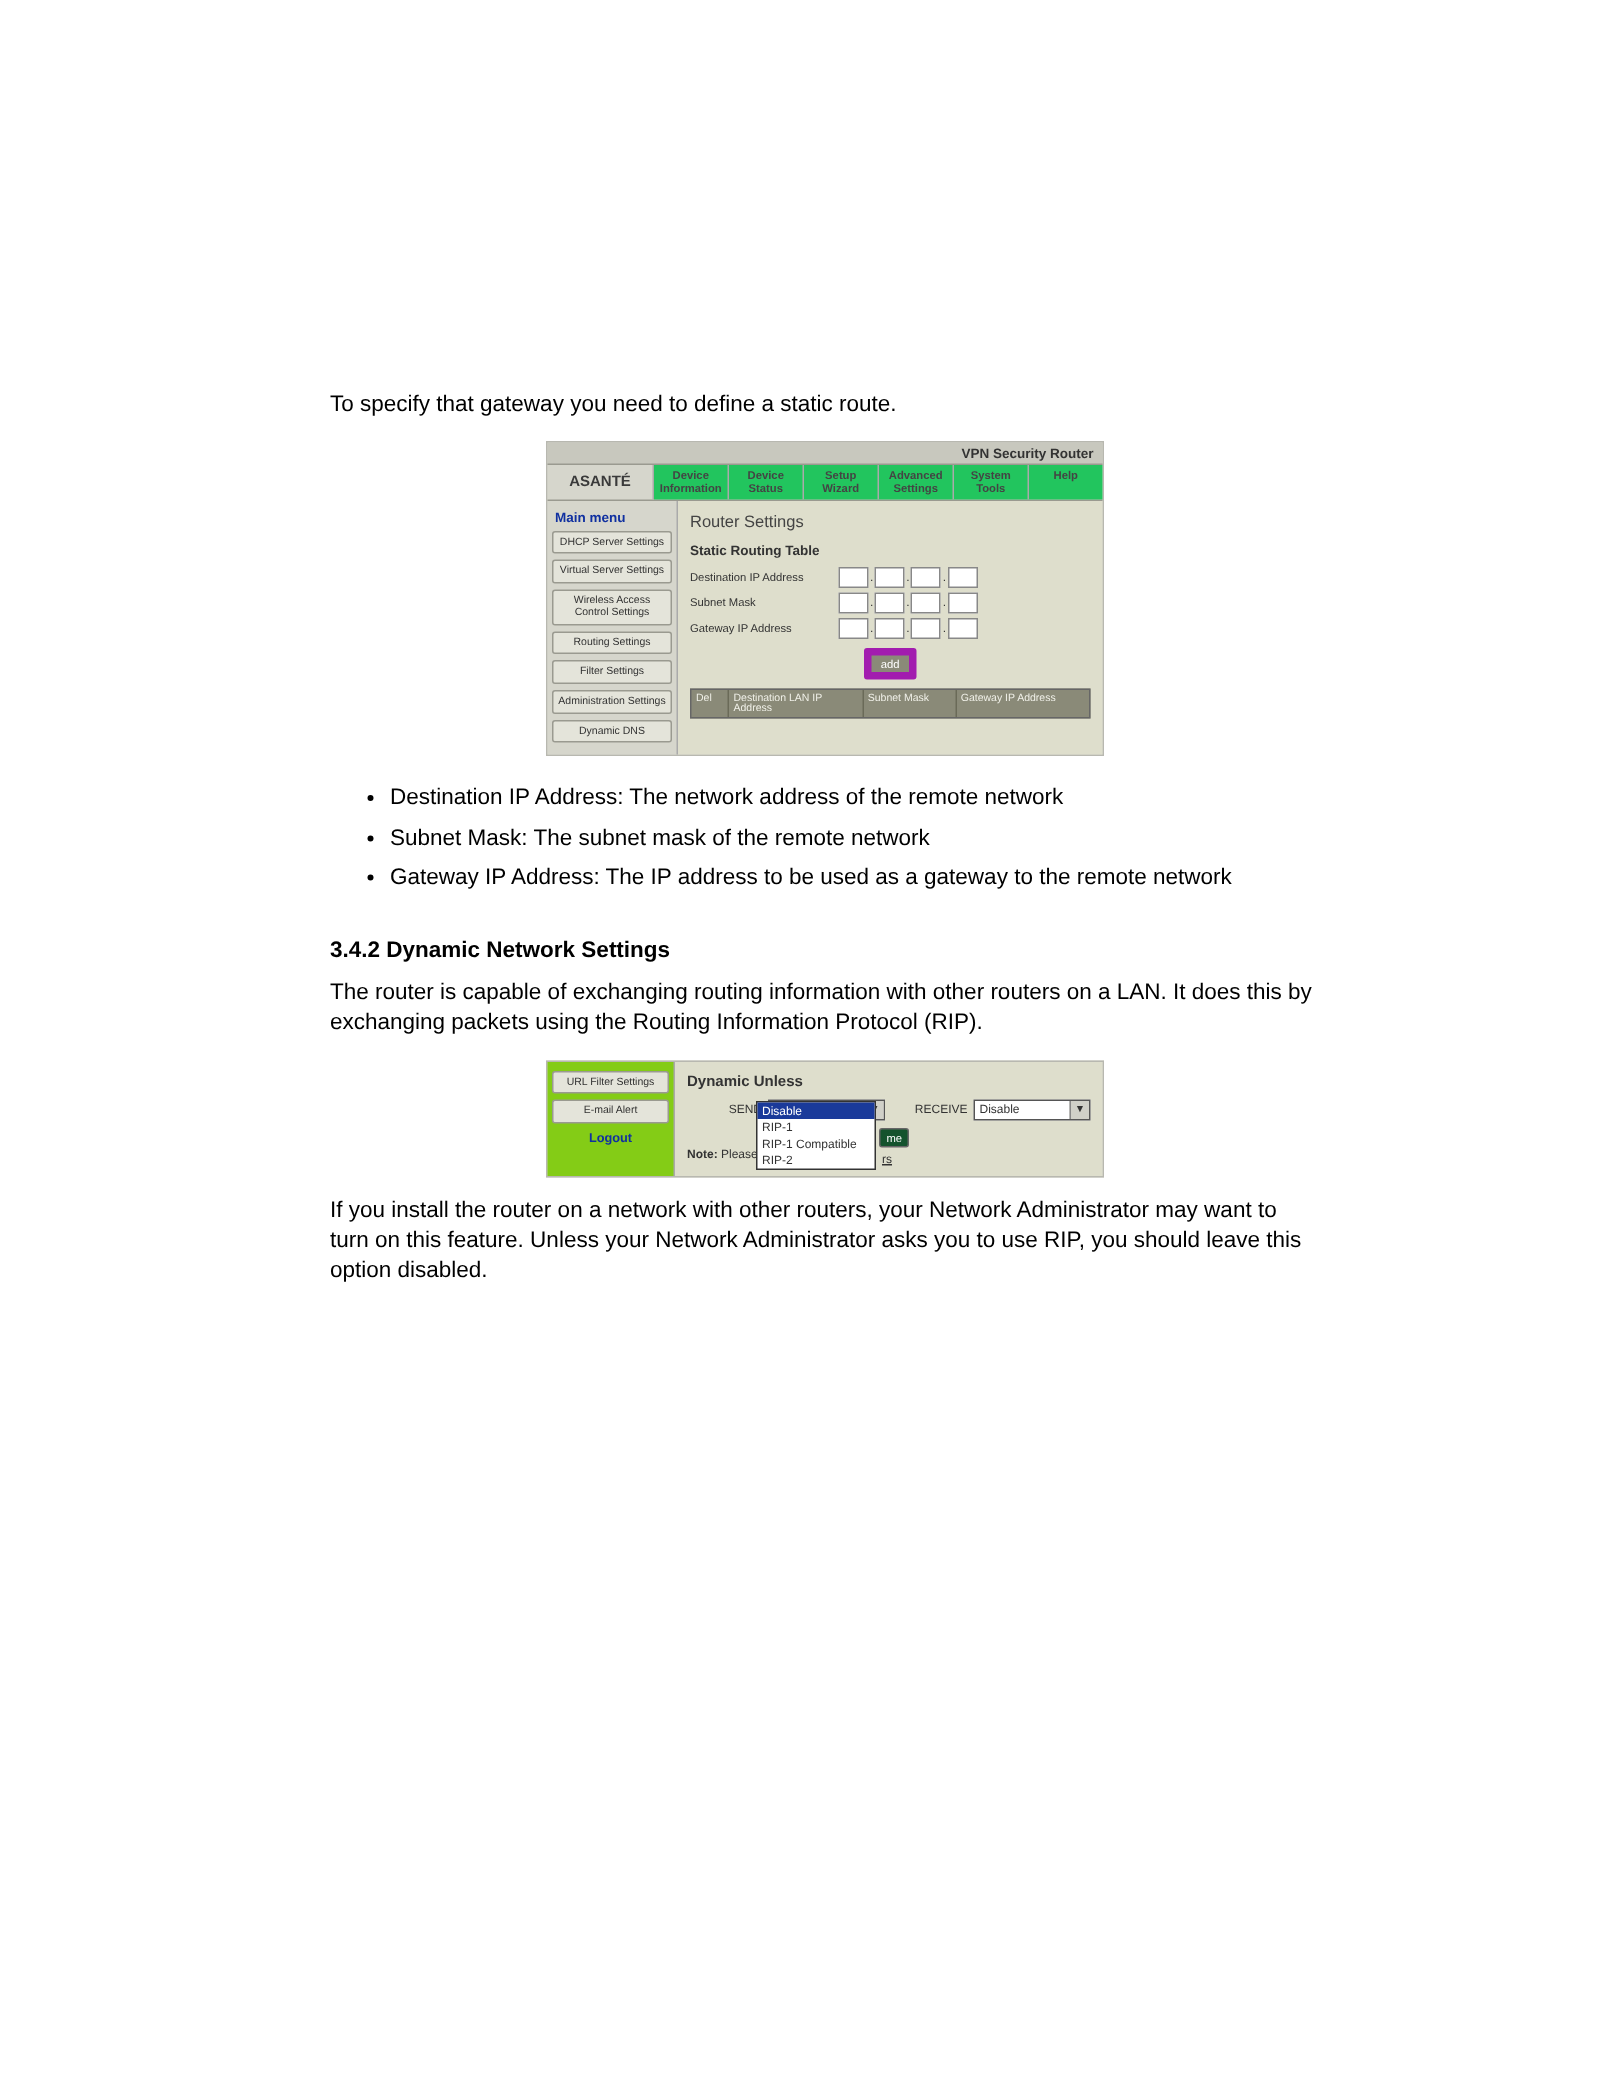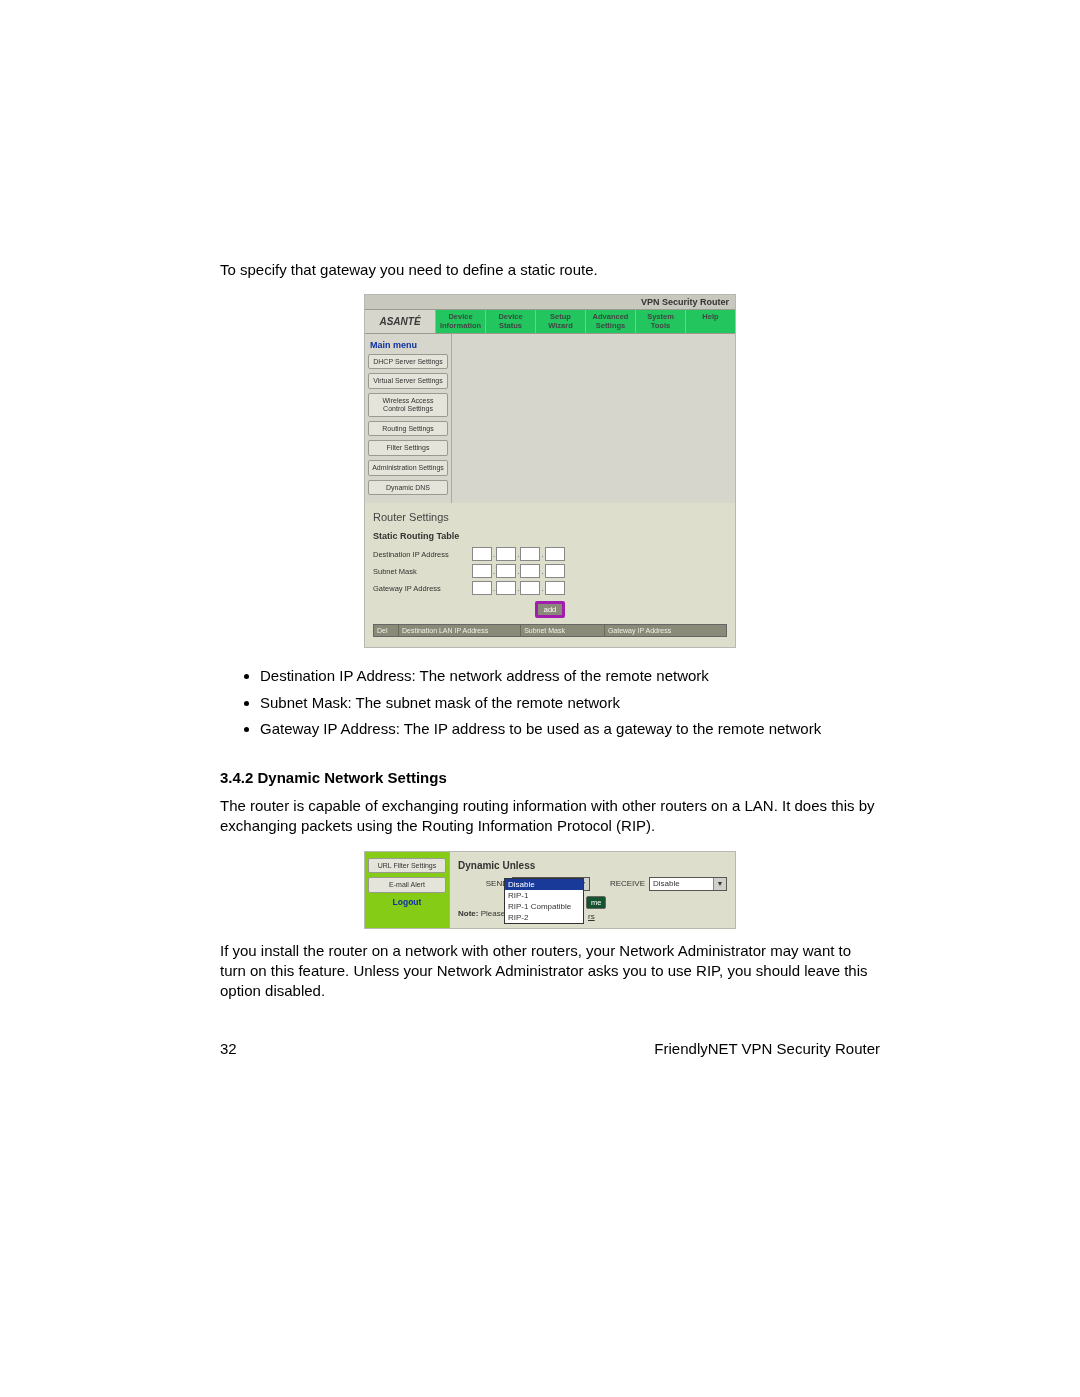--- a/index.html
+++ b/index.html
@@ -47,40 +47,39 @@
     display: flex;
     align-items: stretch;
     border-bottom: 1px solid #9a9a90;
     background: #d6d6cc;
   }
   .shot1 .logo {
     width: 70px;
     display: flex;
     align-items: center;
     justify-content: center;
-    font-style: italic;
     font-weight: bold;
     font-size: 10px;
     color: #3a3a3a;
     border-right: 1px solid #aaa;
   }
   .shot1 .tabs { display: flex; flex: 1; }
   .shot1 .tab {
     flex: 1;
     text-align: center;
     padding: 3px 2px;
     border-right: 1px solid #aaa;
     background: #22c55e;
     line-height: 1.1;
     font-size: 7.5px;
     font-weight: bold;
     color: #444;
   }
   .shot1 .tab:last-child { border-right: none; }
-  .shot1 .body { display: flex; flex-direction: column; }
+  .shot1 .body { display: flex; }
   .shot1 .sidebar {
     width: 80px;
     background: #d6d6cc;
     border-right: 1px solid #aaa;
     padding: 4px 3px;
   }
   .shot1 .mainmenu-title {
     color: #1030a0;
     font-weight: bold;
     font-size: 9px;
@@ -136,21 +135,21 @@
     display: inline-block;
   }
   .shot1 .dot { margin: 0 1px 0 -1px; font-size:8px; }
   .shot1 .addbtn-row { text-align: center; margin: 6px 0; }
   .shot1 .addbtn {
     display: inline-block;
     background: #8a8a78;
     color: #fff;
     font-size: 7.5px;
     padding: 1px 6px;
-    border: 3px solid #a21caf;
+    border: 5px solid #a21caf;
     border-radius: 2px;
   }
   .shot1 .tblhead {
     display: flex;
     background: #8a8a78;
     color: #f0f0e8;
     font-size: 7px;
     border: 1px solid #666;
   }
   .shot1 .tblhead div {
@@ -380,18 +379,14 @@
       <span class="rs-fragment">rs</span>
 
       <div class="note">
         <b>Note:</b><span> Please cli</span>
       </div>
     </div>
   </div>
 
   <p class="para">If you install the router on a network with other routers, your Network Administrator may want to turn on this feature. Unless your Network Administrator asks you to use RIP, you should leave this option disabled.</p>
 
-  <div class="footer">
-    <span class="pg">32</span>
-    <span class="prod">FriendlyNET VPN Security Router</span>
-  </div>
 
 </div>
 
 </body></html>

